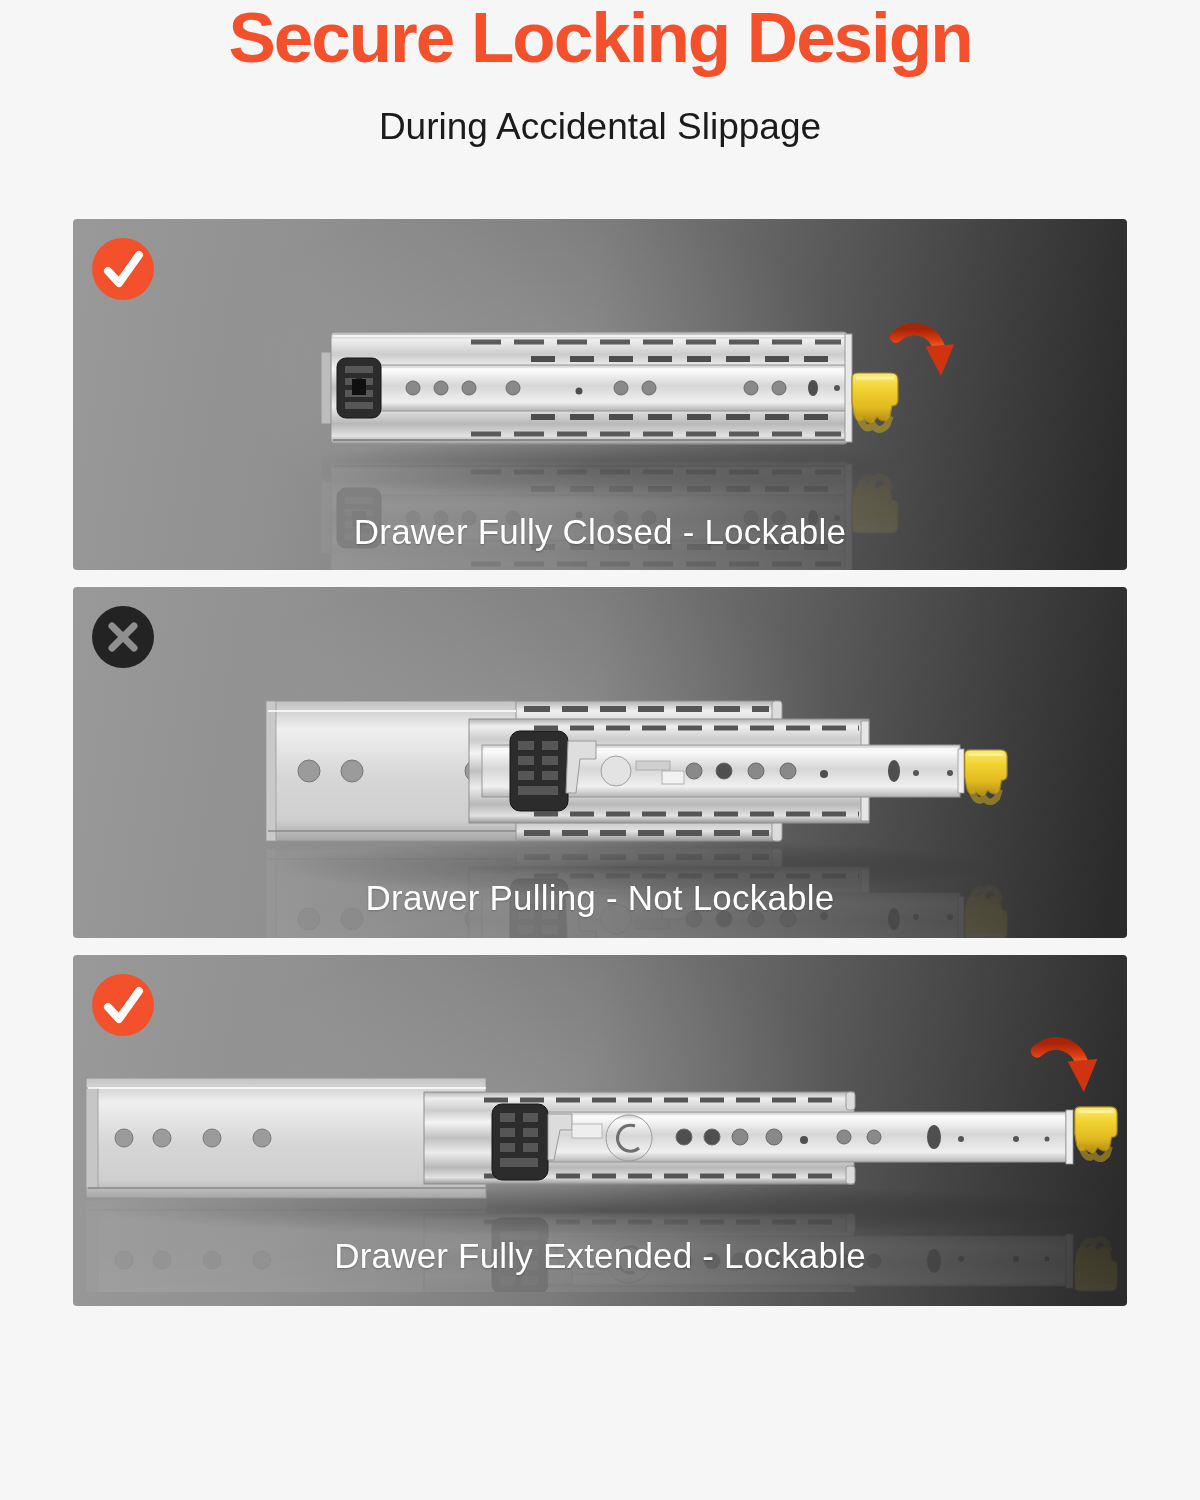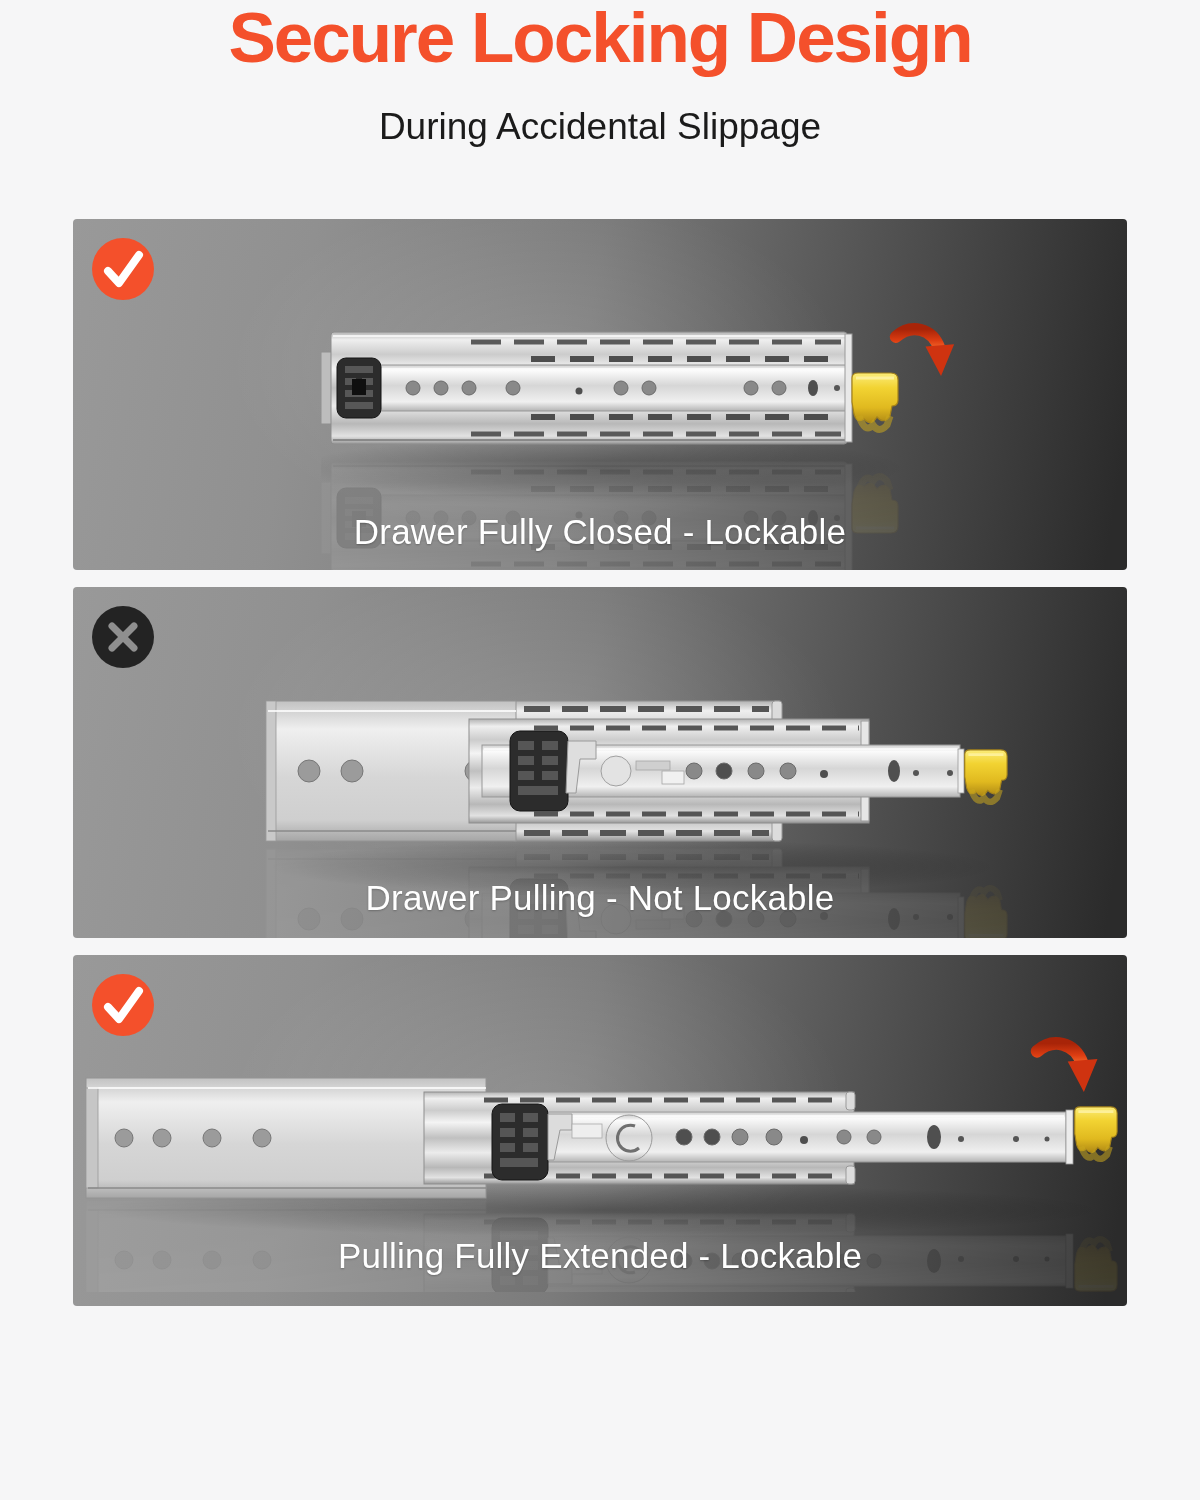--- a/index.html
+++ b/index.html
@@ -295,17 +295,17 @@
               <circle cx="932" cy="147" r="3" fill="#555555" stroke="none"></circle>
               <circle cx="963" cy="147" r="2.5" fill="#555555" stroke="none"></circle>
             </g>
             <rect x="982" y="118" width="7" height="54" fill="#ececec" stroke="#9c9c9c" stroke-width="0.8"></rect>
             <use href="#lever" transform="translate(988,114) scale(0.92)"></use>
           </g>
           <use href="#s3body" transform="matrix(1,0,0,-1,0,414)" opacity="0.1"></use>
           <use href="#arrowDown" transform="translate(948,44) scale(0.85)"></use>
         </svg>
       </div>
-      <div class="caption">Pulling Fully Extended - Lockable</div>
+      <div class="caption">Drawer Fully Extended - Lockable</div>
     </div>
 
   </div>
 </div>
 
 </body></html>

